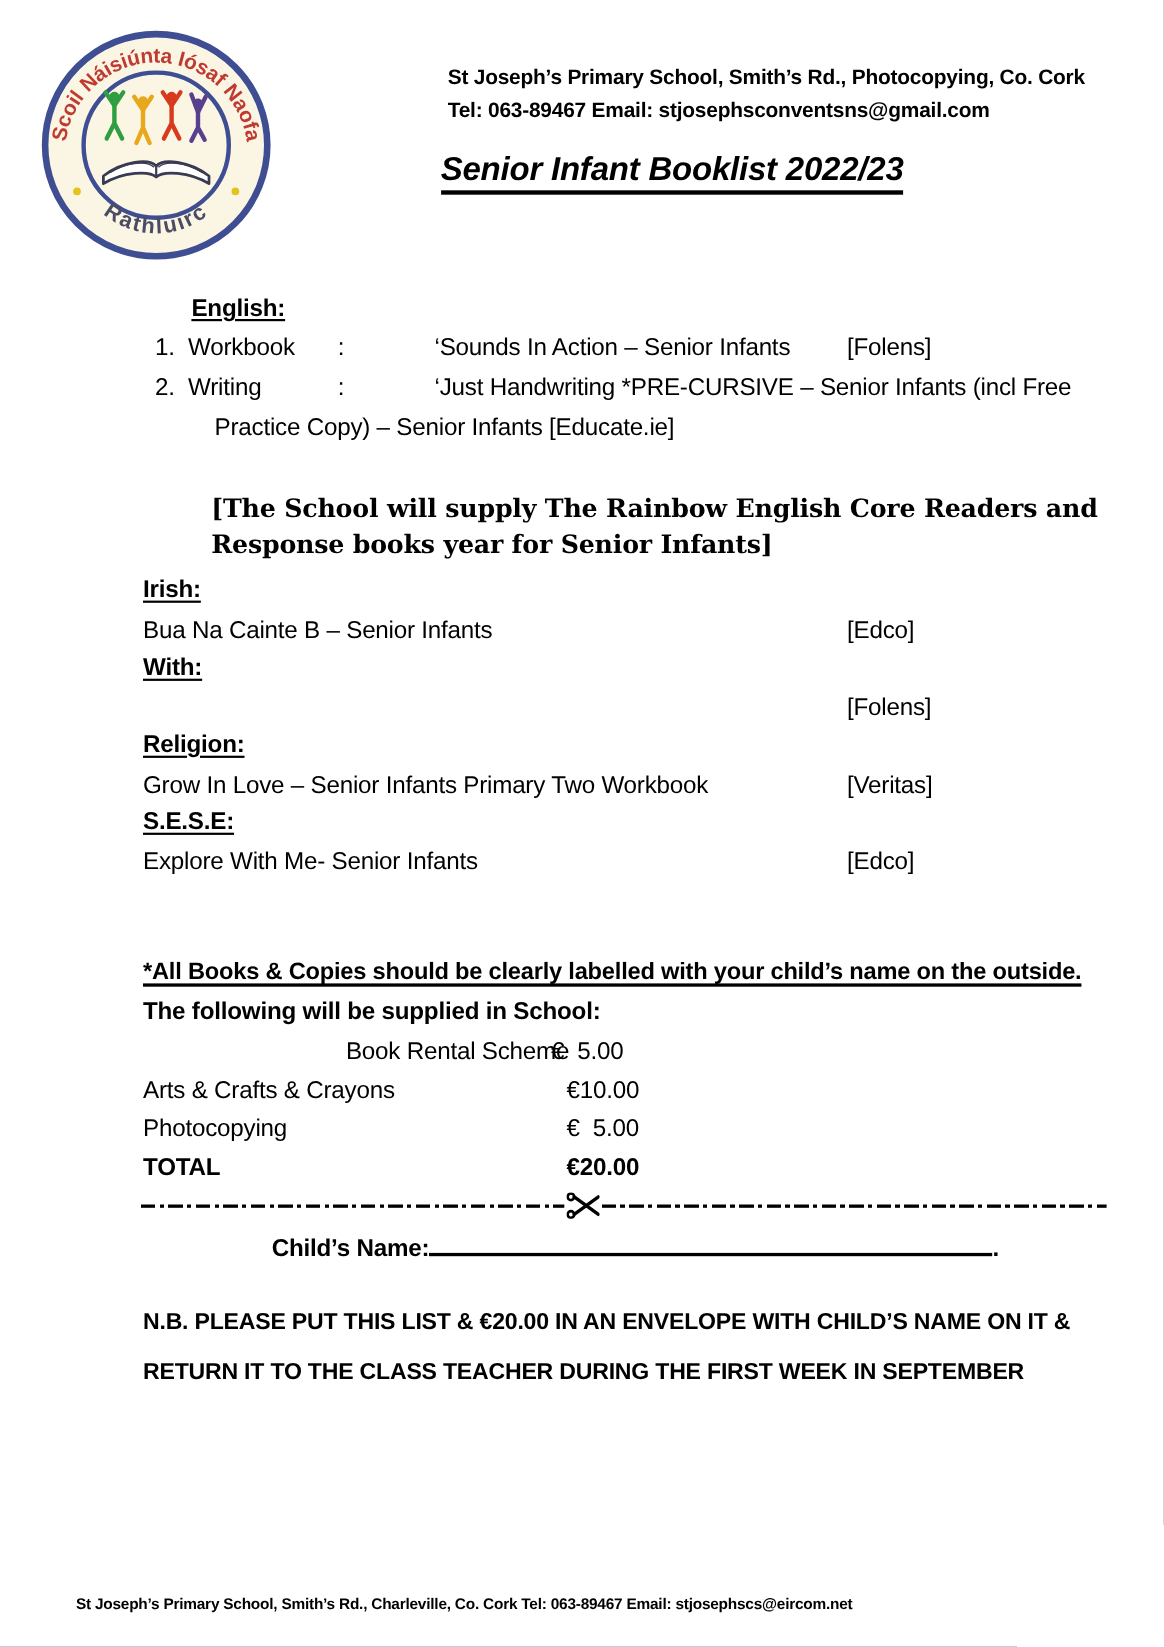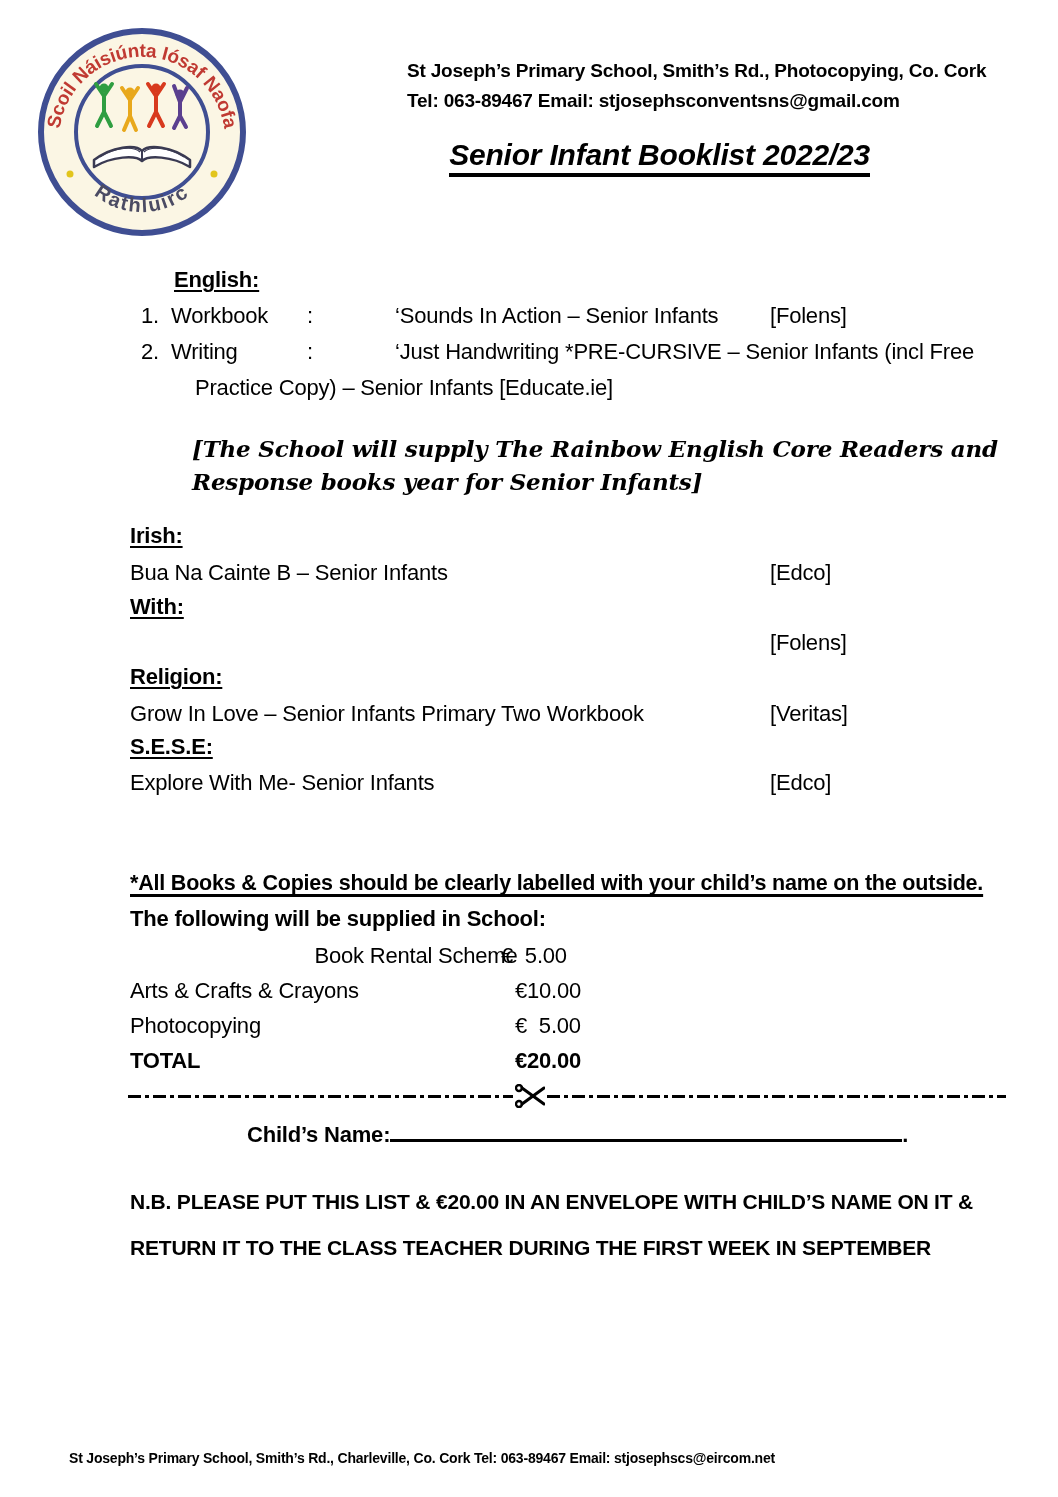--- a/index.html
+++ b/index.html
@@ -33,22 +33,22 @@
   .book-row { font-size:22px; white-space:nowrap; }
   .publisher { position:absolute; left:640px; top:0; }
   .eng-item { font-size:22px; white-space:nowrap; }
   .eng-item .num   { display:inline-block; width:30px; }
   .eng-item .lbl   { display:inline-block; width:136px; }
   .eng-item .colon { display:inline-block; width:88px; }
   .eng-item .pub   { position:absolute; left:629px; top:0; }
 
   .note {
     font-family:"DejaVu Serif", serif;
-    font-size:23px; font-weight:bold; font-style:italic;
-    line-height:33px; width:830px; letter-spacing:-0.2px;
+    font-size:23px; font-weight:bold; 
+    line-height:33px; width:830px; letter-spacing:-0.2px;margin-top:14px;
   }
 
   
   .notice {
     font-size:21.5px; font-weight:bold; white-space:nowrap;
     text-decoration:underline; text-decoration-thickness:2.5px; text-underline-offset:4px;
   }
   .supplied-heading { font-size:22px; font-weight:bold; white-space:nowrap; }
   .fee-row { font-size:22px; white-space:nowrap; }
   .fee-row .price { position:absolute; left:385px; top:0; white-space:pre; }
@@ -120,21 +120,21 @@
         <path d="M 58,134 C 76,120 100,118 106,125 C 112,118 136,120 154,134 L 154,141 C 136,130 112,129 106,135 C 100,129 76,130 58,141 Z" fill="#ffffff" stroke="#3a3a52" stroke-width="2.5" stroke-linejoin="round"></path>
         <path d="M 106,125 L 106,135" stroke="#3a3a52" stroke-width="2"></path>
         <path d="M 64,131 C 80,121 98,120 104,126 M 108,126 C 114,120 132,121 148,131" fill="none" stroke="#3a3a52" stroke-width="1.2"></path>
       </g>
     </svg>
   </div>
 
   <div class="abs contact-line" style="left:407px; top:60px;">St Joseph’s Primary School, Smith’s Rd., Photocopying, Co. Cork</div>
   <div class="abs contact-line" style="left:407px; top:90px;">Tel: 063-89467 Email: stjosephsconventsns@gmail.com</div>
 
-  <div class="abs doc-title" style="left:400px; top:138px; width:470px;text-align:right;">
+  <div class="abs doc-title" style="left:376px; top:138px; width:470px;">
     <span class="t-inner">Senior Infant Booklist 2022/23</span>
   </div>
 
   <div class="abs sec-heading" style="left:130px; top:267px;margin-left:44px;">English:</div>
 
   <div class="abs eng-item" style="left:141px; top:303px; width:880px;">
     <span class="num">1.</span><span class="lbl">Workbook</span><span class="colon">:</span><span>‘Sounds In Action – Senior Infants</span>
     <span class="pub">[Folens]</span>
   </div>
 

